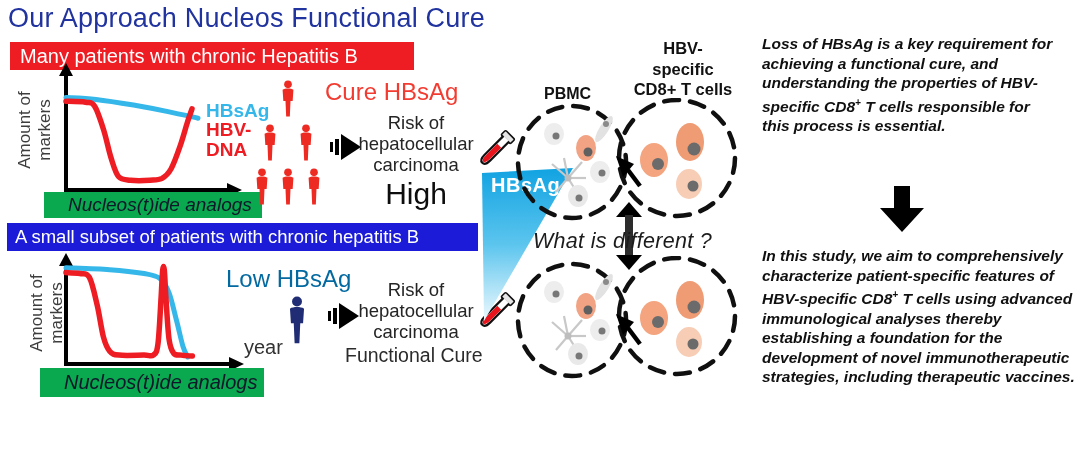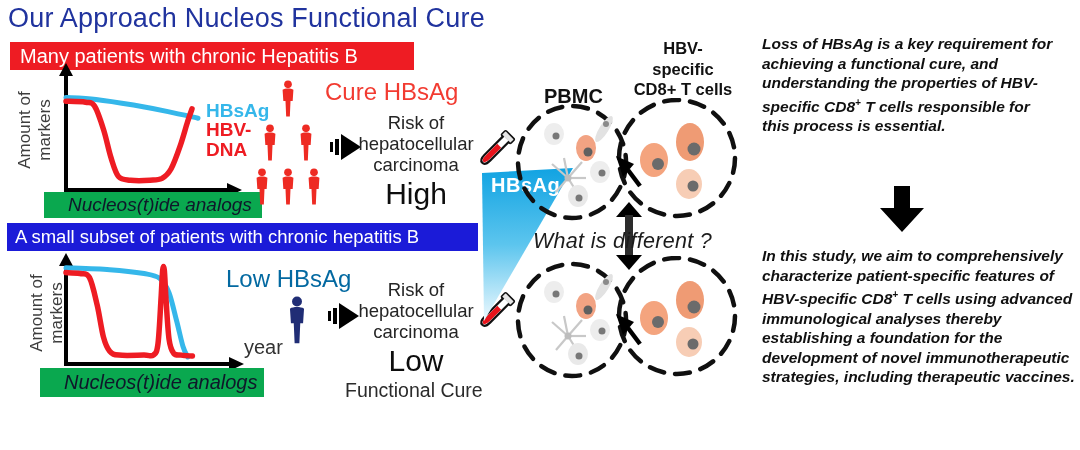--- a/index.html
+++ b/index.html
@@ -21,21 +21,21 @@
   .cyan-label{left:206px;top:100px;font-size:19px;font-weight:700;color:#35b7ea;}
   .hbvdna-label{left:206px;top:120px;font-size:19px;font-weight:700;color:#ee1c23;line-height:20px;}
   .status-high{left:325px;top:78px;font-size:24px;font-weight:500;color:#f23b31;}
   .status-low{left:226px;top:265px;font-size:24px;font-weight:500;color:#0369a1;}
   .risk{width:132px;text-align:center;font-size:18.5px;line-height:21px;color:#252525;}
   .risk1{left:350px;top:112px;}
   .risk2{left:350px;top:279px;}
   .risk-level{font-size:30px;font-weight:400;color:#0d0d0d;line-height:33px;margin-top:2px;}
   .outcome{font-size:19.5px;color:#2b2b2b;margin-top:3px;white-space:nowrap;margin-left:-5px;}
   .year-label{left:244px;top:336px;font-size:20px;color:#333;}
-  .pbmc-label{left:544px;top:85px;font-size:20px;font-weight:700;color:#111;}
+  .pbmc-label{left:544px;top:85px;font-size:16px;font-weight:700;color:#111;}
   .cd8-label{left:624px;top:38px;width:118px;text-align:center;font-size:16.5px;font-weight:700;
              line-height:20.5px;color:#111;}
   .sample-label{left:491px;top:174px;font-size:20px;font-weight:700;color:#fff;letter-spacing:.5px;}
   .question{left:533px;top:229px;font-size:21.5px;color:#1c1c1c;letter-spacing:.3px;font-style:italic;}
   .rtext{width:296px;font-size:15.5px;font-weight:700;line-height:19.5px;color:#101010;font-style:italic;}
   .rt1{left:762px;top:34px;}
   .rt2{left:762px;top:246px;width:318px;}
   .rtext sup{font-size:10px;}
   svg{display:block;}
 </style>
@@ -136,21 +136,20 @@
   <svg class="abs" style="left:328px;top:303px" width="32" height="26" fill="#000">
     <rect x="0" y="8" width="3" height="10"></rect>
     <rect x="5" y="5" width="4" height="16"></rect>
     <polygon points="11,0 11,26 31,13"></polygon>
   </svg>
 
   <div class="abs risk risk2">
     <div class="pre">Risk of
 hepatocellular
 carcinoma</div>
-    <div class="risk-level">Low</div>
     <div class="outcome">Functional Cure</div>
   </div>
 
   <svg class="abs" style="left:474px;top:127px" width="42" height="46">
     <use href="#testtube" width="42" height="46"></use>
   </svg>
   <svg class="abs" style="left:474px;top:289px" width="42" height="46">
     <use href="#testtube" width="42" height="46"></use>
   </svg>
 

